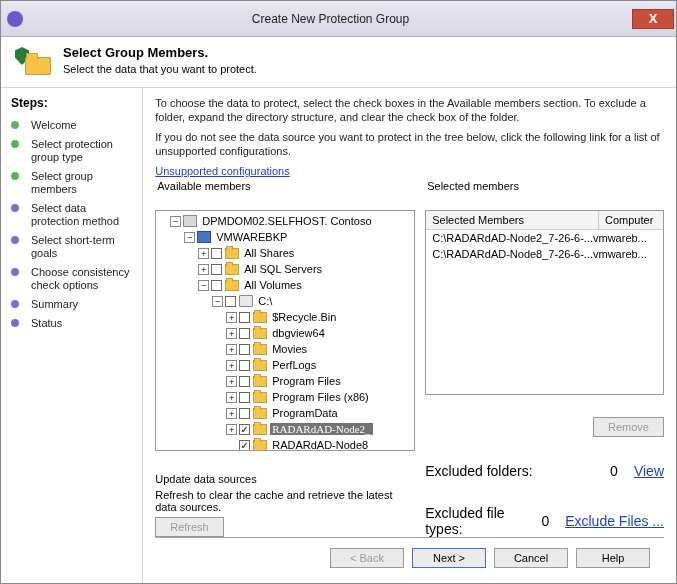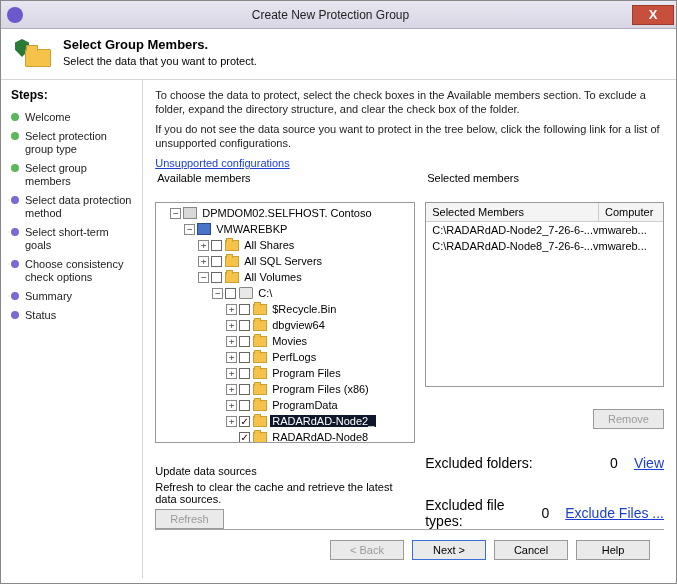--- a/index.html
+++ b/index.html
@@ -7,21 +7,21 @@
     margin: 0;
     font-family: "Segoe UI", Tahoma, sans-serif;
     font-size: 11px;
     background: #fff;
     width: 677px;
     height: 584px;
     overflow: hidden;
     border: 1px solid #888;
   }
   .titlebar {
-    height: 28px;
+    height: 36px;
     background: linear-gradient(#e8e6f0, #d9d6e4);
     border-bottom: 1px solid #b0aec0;
     display: flex;
     align-items: center;
     position: relative;
   }
   .titlebar .app-icon {
     width: 16px; height: 16px; margin: 0 6px;
     background: #6a5acd; border-radius: 50%;
     display: inline-block; position: relative;
@@ -44,21 +44,21 @@
   .header-icon .shield { position:absolute; width:14px; height:18px; left:0; top:0; background:#2a7a3a; clip-path: polygon(50% 0,100% 20%,100% 60%,50% 100%,0 60%,0 20%); }
   .header-icon .folder { position:absolute; width:26px; height:18px; left:10px; top:10px; background:#f6c24a; border:1px solid #caa030; border-radius:1px; }
   .header-icon .folder::before { content:""; position:absolute; top:-5px; left:0; width:10px; height:5px; background:#f6c24a; border:1px solid #caa030; border-bottom:none; border-radius:1px 1px 0 0; }
   .header-text h2 { margin: 0 0 3px 0; font-size: 13px; font-weight: bold; }
   .header-text p { margin: 0; font-size: 11px; }
   .body { display: flex; height: calc(100% - 26px - 58px); }
   .steps-panel {
     width: 160px; border-right: 1px solid #d6d6d6; padding: 8px 10px;
   }
   .steps-panel h3 { margin: 0 0 6px 0; font-size: 12px; font-weight: bold; }
-  .step { display: flex; align-items: flex-start; gap: 6px; padding: 3px 0; color: #222; line-height: 13px; }
+  .step { display: flex; align-items: flex-start; gap: 12px; padding: 3px 0; color: #222; line-height: 13px; }
   .bullet { width: 8px; height: 8px; border-radius: 50%; margin-top: 2px; flex: none; }
   .bullet.done { background: #5bb65b; }
   .bullet.pending { background: #7a6bd4; }
   .content { flex: 1; padding: 8px 12px 8px 12px; display: flex; flex-direction: column; }
   .intro { font-size: 11px; color: #222; line-height: 14px; }
   .intro p { margin: 0 0 6px 0; }
   .link { color: #1a3fcf; text-decoration: underline; cursor: pointer; }
   .columns { display: flex; gap: 10px; flex: 1; min-height: 0; }
   .col { display: flex; flex-direction: column; min-height: 0; gap: 16px; }
   .col.left { width: 260px; }
@@ -78,21 +78,21 @@
     font-family: monospace;
   }
   .noexp { width: 13px; display:inline-block; flex:none; }
   .chk { width: 11px; height: 11px; border: 1px solid #666; background:#fff; margin-right:3px; flex:none; display:inline-flex; align-items:center; justify-content:center; font-size:10px; color:#000; }
   .fld { width:14px; height:11px; background:#f6c24a; border:1px solid #caa030; margin-right:3px; flex:none; position:relative; }
   .fld::before { content:""; position:absolute; top:-3px; left:0; width:5px; height:3px; background:#f6c24a; border:1px solid #caa030; border-bottom:none; }
   .srv { width:14px; height:12px; background:#d9d9d9; border:1px solid #888; margin-right:3px; flex:none; }
   .srv2 { width:14px; height:12px; background:#4a74c9; border:1px solid #2a4a88; margin-right:3px; flex:none; }
   .vol { width:14px; height:12px; background:#e8e8e8; border:1px solid #888; margin-right:3px; flex:none; border-radius:1px; }
   .label { padding: 0 2px; }
-  .label.sel { background:#0f172a; color:#fff; }
+  .label.sel { background:#737373; color:#fff;font-family:Liberation Serif, serif; }
   .selected-box { border:1px solid #999; flex:1; display:flex; flex-direction:column; min-height:0; height:260px; }
   .sel-head { display:flex; border-bottom:1px solid #ccc; background:#f4f4f4; }
   .sel-head .th { padding:3px 6px; border-right:1px solid #ccc; font-size:11px; }
   .sel-head .th:first-child { flex:1; }
   .sel-head .th:last-child { width:64px; border-right:none; }
   .sel-body { flex:1; overflow:auto; }
   .sel-row { display:flex; padding:2px 6px; font-size:11px; }
   .sel-row .c1 { flex:1; white-space:nowrap; overflow:hidden; text-overflow:ellipsis; }
   .sel-row .c2 { width:64px; white-space:nowrap; overflow:hidden; text-overflow:ellipsis; }
   .update-block { margin-top: 6px; font-size:11px; }

